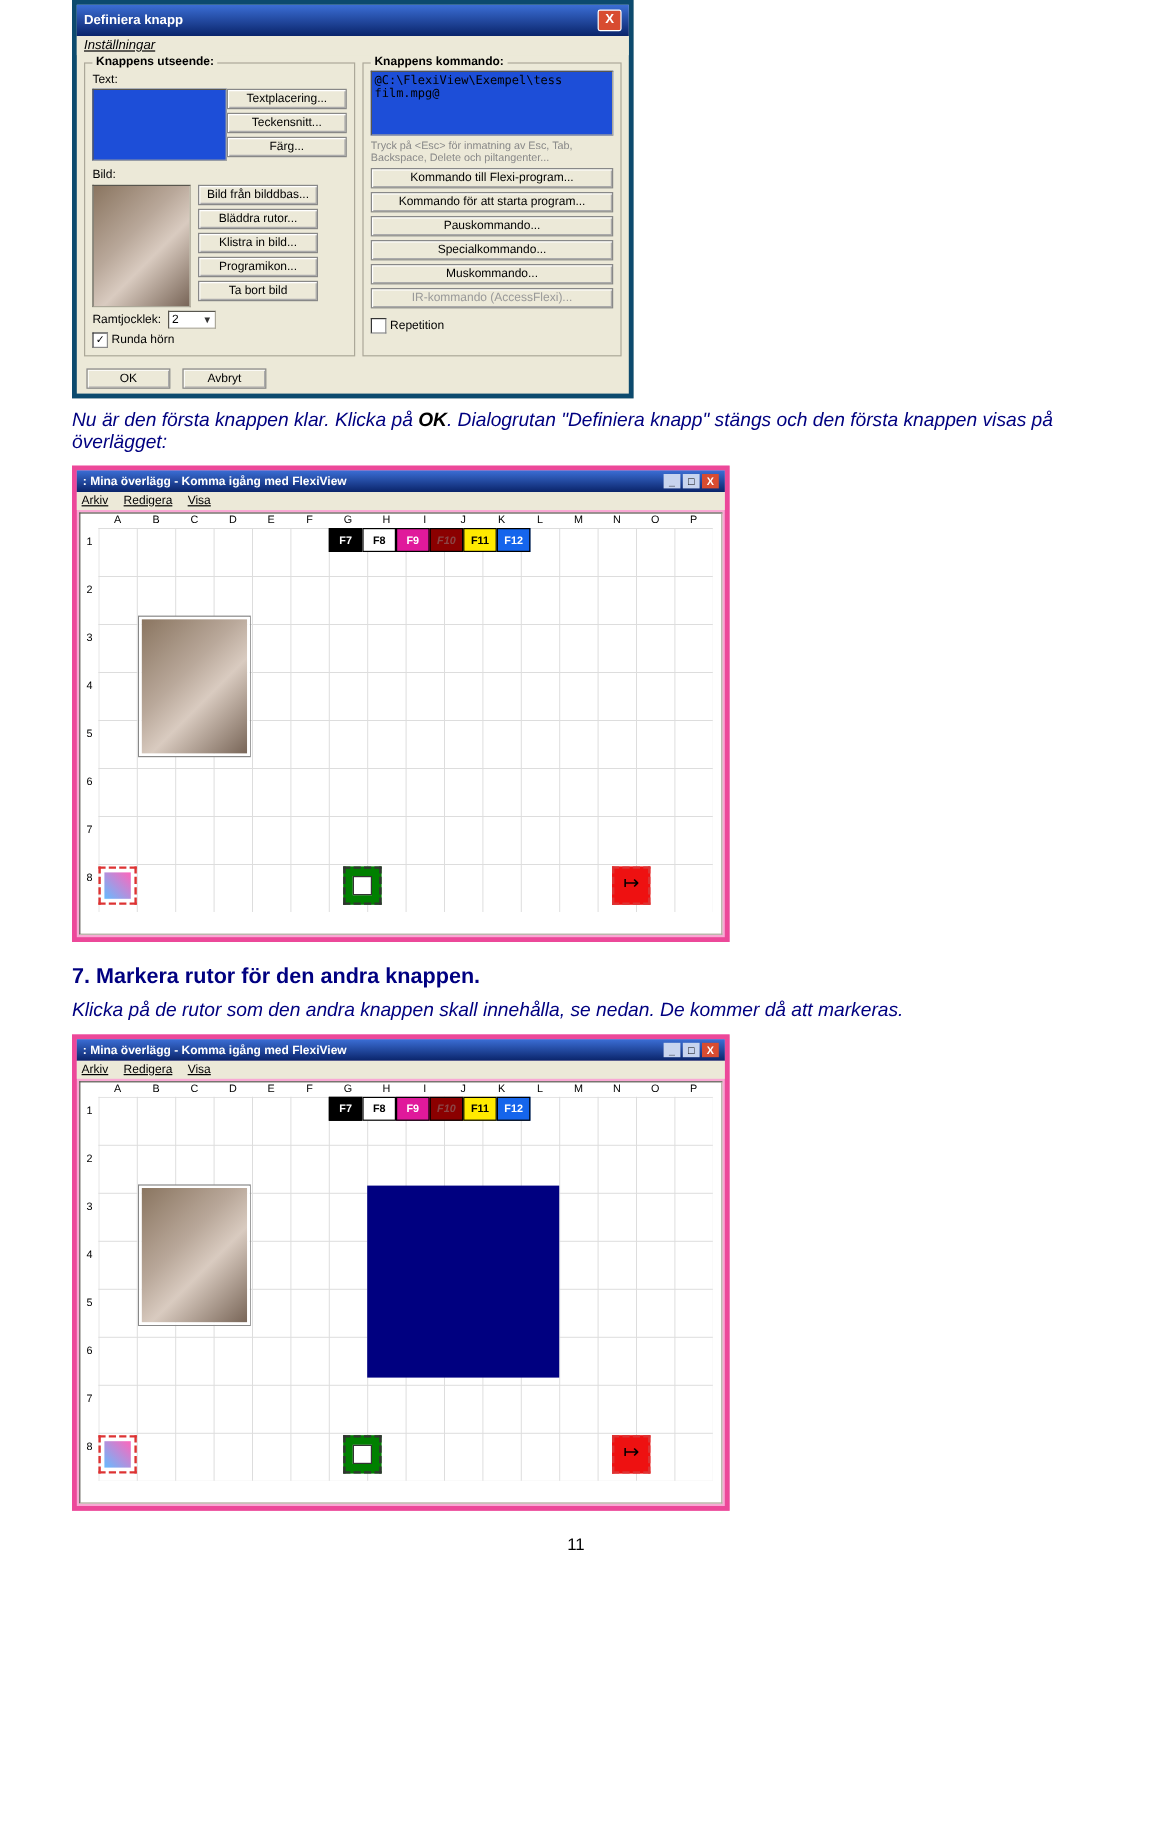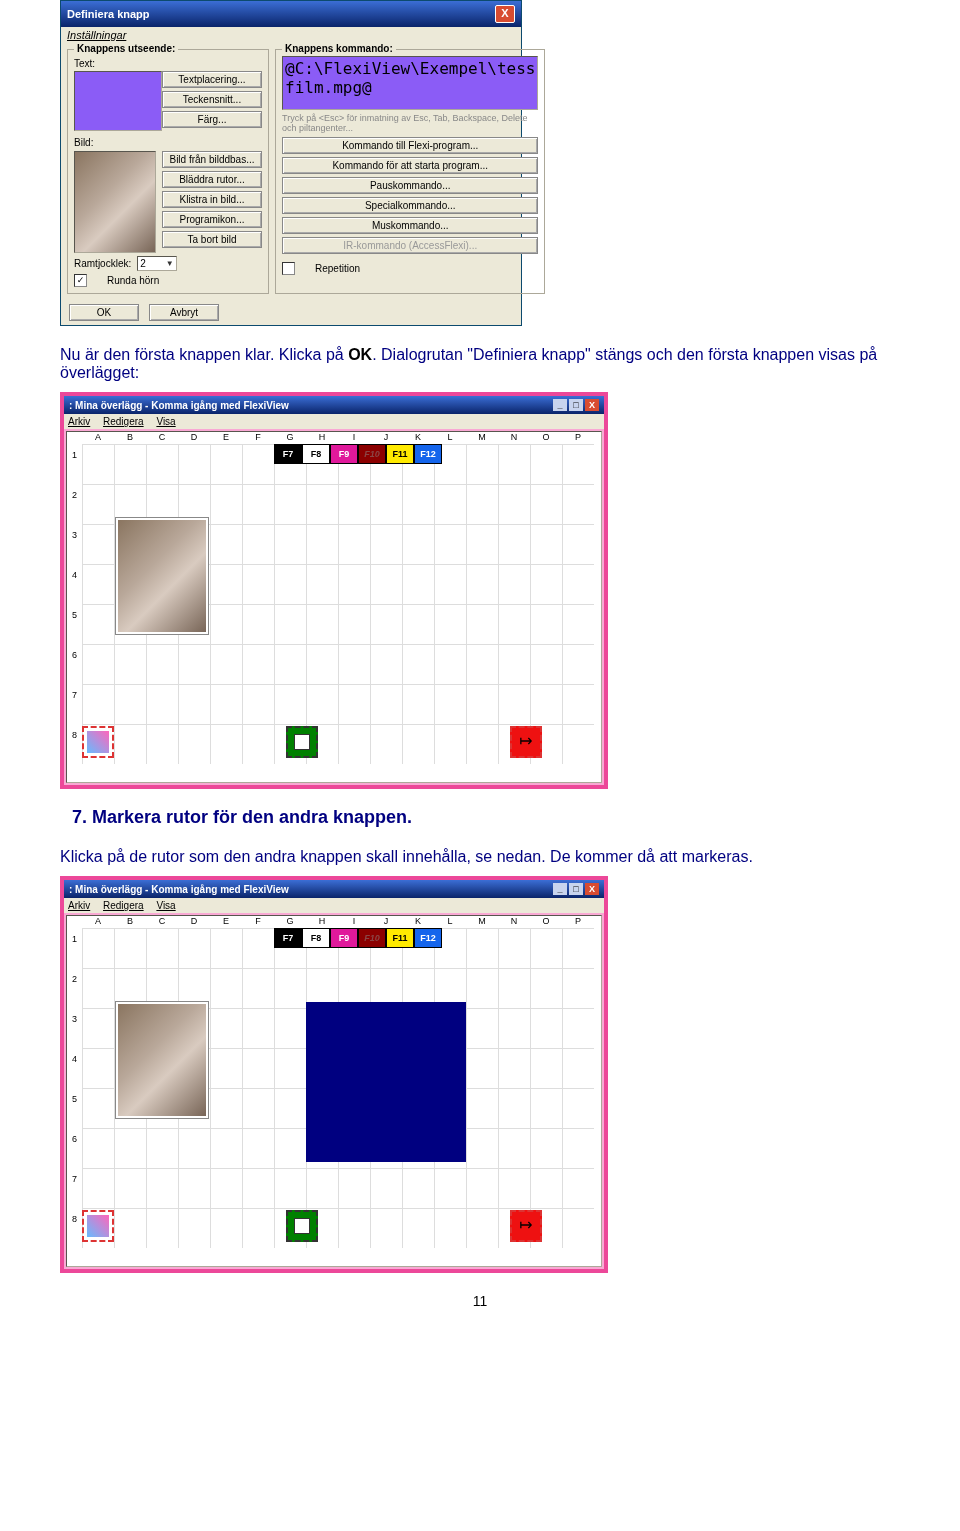--- a/index.html
+++ b/index.html
@@ -9,21 +9,21 @@
     font-family: Arial, sans-serif;
     font-size: 14px;
     width: 960px;
   }
   .page {
     padding: 0 60px 40px 60px;
   }
   
   .dialog {
     width: 460px;
-    border: 1px solid #0c4a6e;
+    border: 4px solid #0c4a6e;
     background: #ece9d8;
   }
   .titlebar {
     background: linear-gradient(to bottom, #3b6ed5, #0a246a);
     color: #fff;
     font-weight: bold;
     font-size: 11px;
     padding: 4px 6px;
     display: flex;
     justify-content: space-between;
@@ -64,22 +64,22 @@
     top: -7px;
     left: 6px;
     background: #ece9d8;
     font-size: 10px;
     padding: 0 3px;
     font-weight: bold;
   }
   .lbl { font-size: 10px; margin: 2px 0; }
   .txtbox {
     border: 1px inset #aca899;
-    background: #8b5cf6;
-    font-size: 16px;
+    background: #1d4ed8;
+    font-size: 10px;
     padding: 2px;
     font-family: monospace;
     height: 44px;
     overflow: hidden;
   }
   .hint {
     font-size: 9px;
     color: #888;
     margin: 3px 0;
   }
@@ -99,29 +99,29 @@
     width: 80px; height: 100px;
     background: linear-gradient(135deg,#8a7560 0%, #b9a89a 40%, #d9cbc0 60%, #786557 100%);
     border: 1px inset #aca899;
   }
   .row-inline { display:flex; align-items:center; gap:6px; margin-top:3px;}
   .dropdown {
     border:1px inset #aca899; background:#fff; font-size:10px; padding:1px 2px;
     display:inline-flex; align-items:center; gap:20px;
   }
   .dropdown .arrow { font-size:8px; color:#333;}
-  .chk { display:flex; align-items:center; gap:20px; font-size:10px; margin-top:3px;}
+  .chk { display:flex; align-items:center; gap:3px; font-size:10px; margin-top:3px;}
   .chk .box { width:11px; height:11px; border:1px inset #888; background:#fff; text-align:center; line-height:10px; font-size:9px;}
   .dlg-bottom { padding: 4px 8px; display:flex; gap:10px;}
   .dlg-bottom .btn { min-width:60px; }
 
   
-  .para { font-size: 16px; color:#000080; margin: 20px 0 6px 0;}
+  .para { font-size: 16px; color:#000080; margin: 10px 0 6px 0; font-style: italic;}
   .strong { font-weight: bold; color:#000;}
-  .heading7 { font-size:18px; font-weight:bold; color:#000080; margin: 18px 0 6px 12px;}
+  .heading7 { font-size:18px; font-weight:bold; color:#000080; margin: 18px 0 6px 0;}
   .pagenum { text-align:center; font-size:14px; margin-top:20px;}
 
   
   .gridwin {
     width: 540px;
     border:4px solid #ec4899;
     background:#f9a8d4;
     margin: 10px 0 6px 0;
     font-size:10px;
   }

